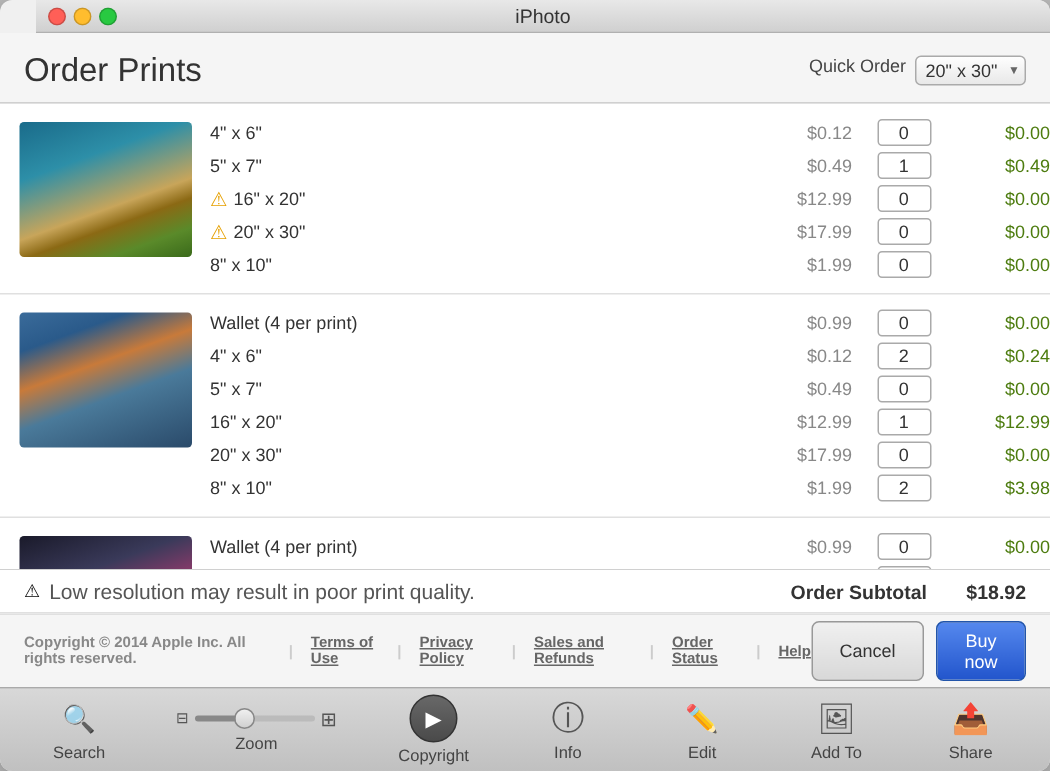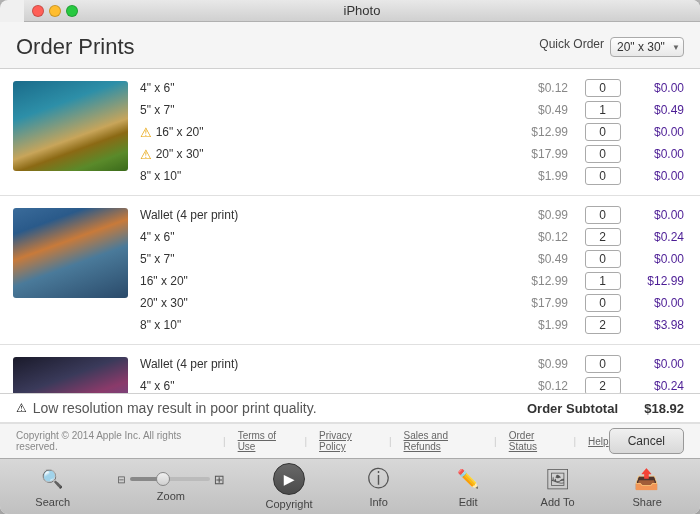--- a/index.html
+++ b/index.html
@@ -181,23 +181,22 @@
       border: 1px solid #aaa;
       border-radius: 3px;
       text-align: center;
       font-size: 12px;
       background: white;
       color: #333;
     }
     .print-row-total {
       width: 75px;
       text-align: right;
-      padding-right: 16px;
-      font-size: 12px;
-      color: #4c1d95;
+      font-size: 12px;
+      color: #4d7c0f;
     }
     
     .footer-area {
       border-top: 1px solid #d0d0d0;
       background: #f0f0f0;
       flex-shrink: 0;
     }
     .warning-row {
       padding: 6px 16px;
       display: flex;
@@ -223,20 +222,21 @@
       text-align: right;
     }
     .copyright-row {
       padding: 4px 16px;
       display: flex;
       gap: 12px;
       background: #f5f5f5;
       font-size: 10px;
       color: #888;
       align-items: center;
+      font-weight: bold;
     }
     .btn-cancel {
       padding: 5px 18px;
       border: 1px solid #999;
       border-radius: 5px;
       background: linear-gradient(to bottom, #f0f0f0, #d8d8d8);
       font-size: 12px;
       color: #333;
       cursor: pointer;
     }
@@ -533,20 +533,21 @@
         <span class="copyright-link">Privacy Policy</span>
         <span class="link-sep">|</span>
         <span class="copyright-link">Sales and Refunds</span>
         <span class="link-sep">|</span>
         <span class="copyright-link">Order Status</span>
         <span class="link-sep">|</span>
         <span class="copyright-link">Help</span>
       </div>
       <div style="display:flex; gap:8px;">
         <button class="btn-cancel">Cancel</button>
+        <button class="btn-buy">Buy now</button>
       </div>
     </div>
   </div>
 
   <div class="toolbar">
     <div class="toolbar-item">
       <div class="toolbar-icon">🔍</div>
       <span class="toolbar-label">Search</span>
     </div>
     <div class="toolbar-item">

